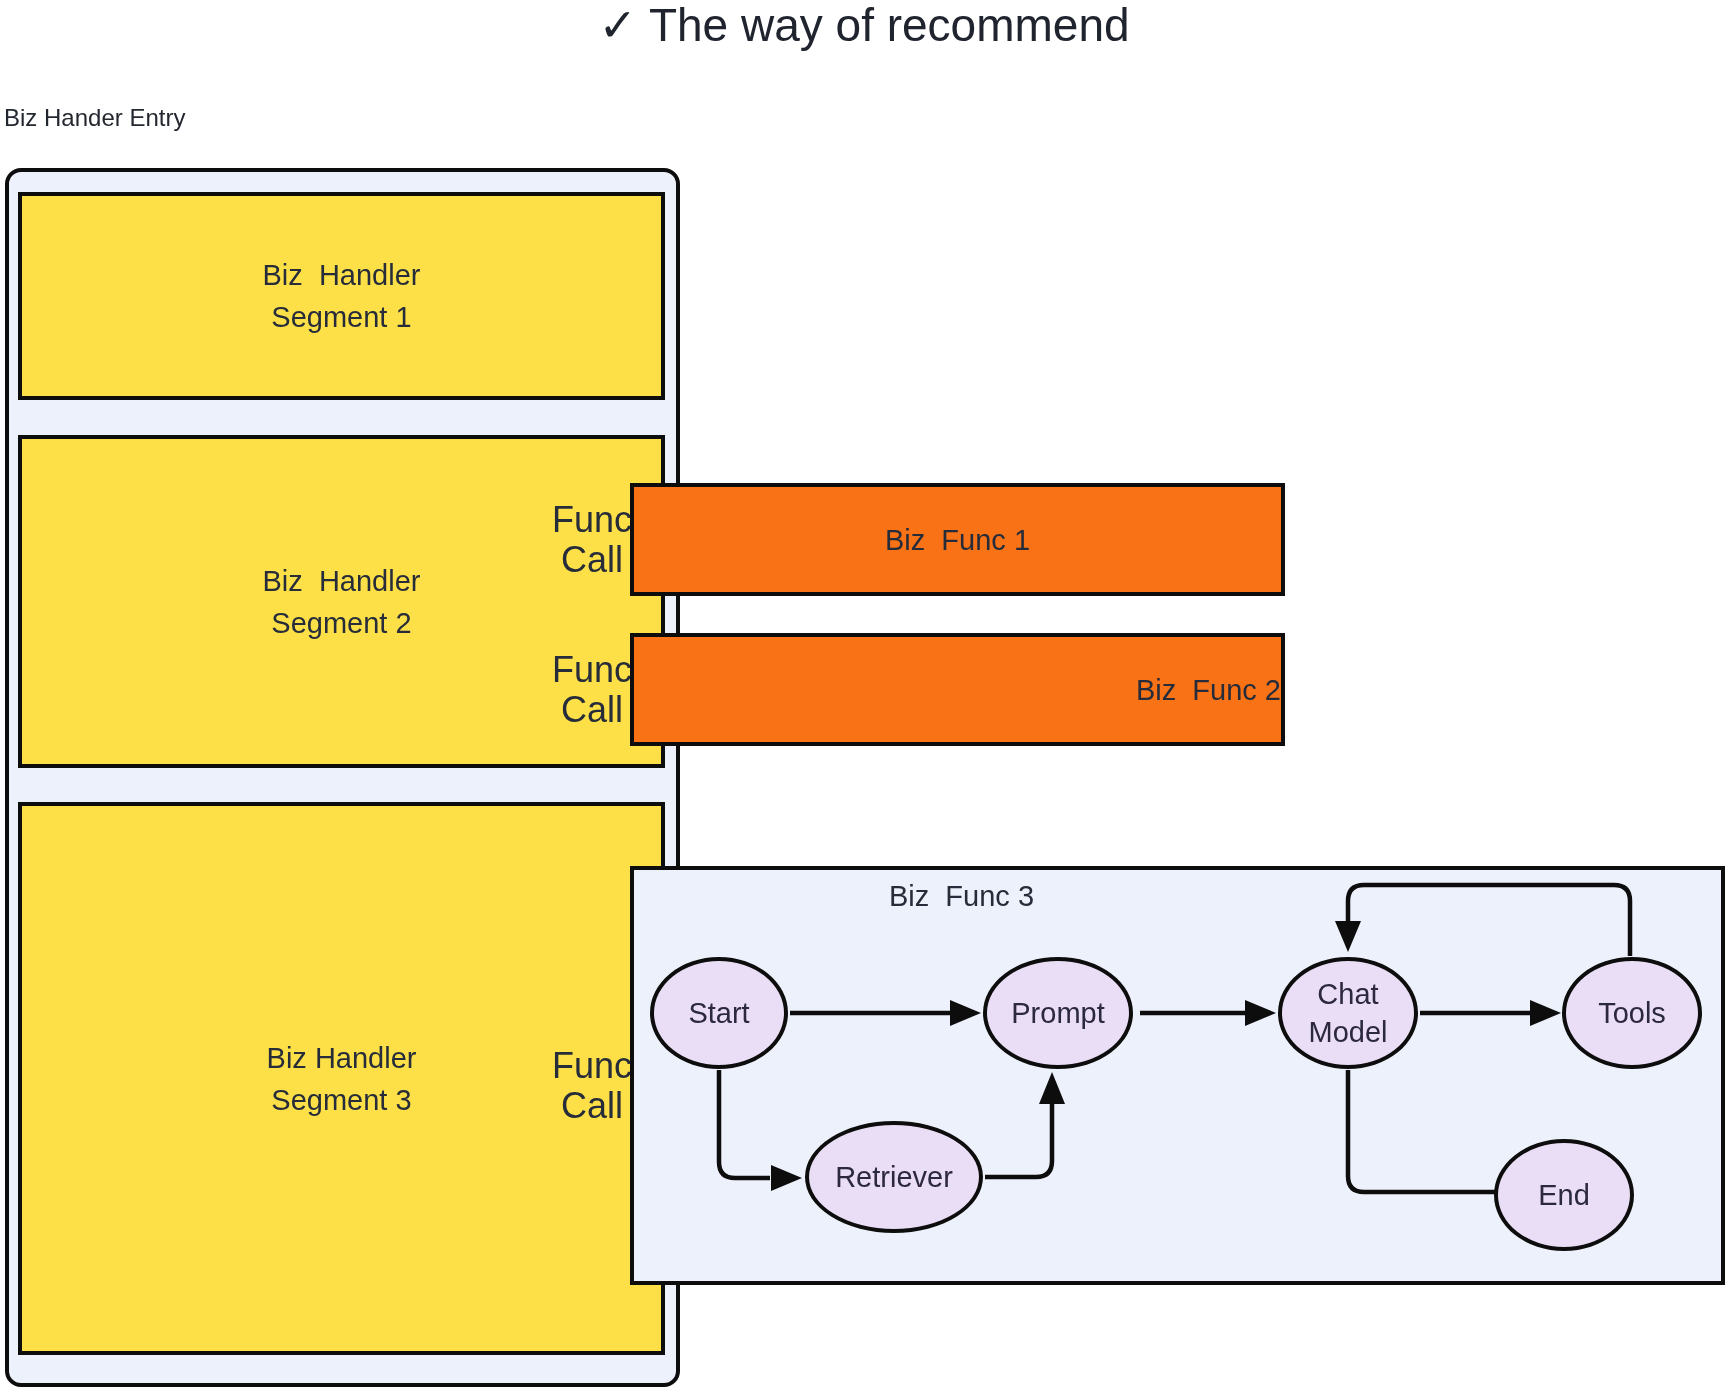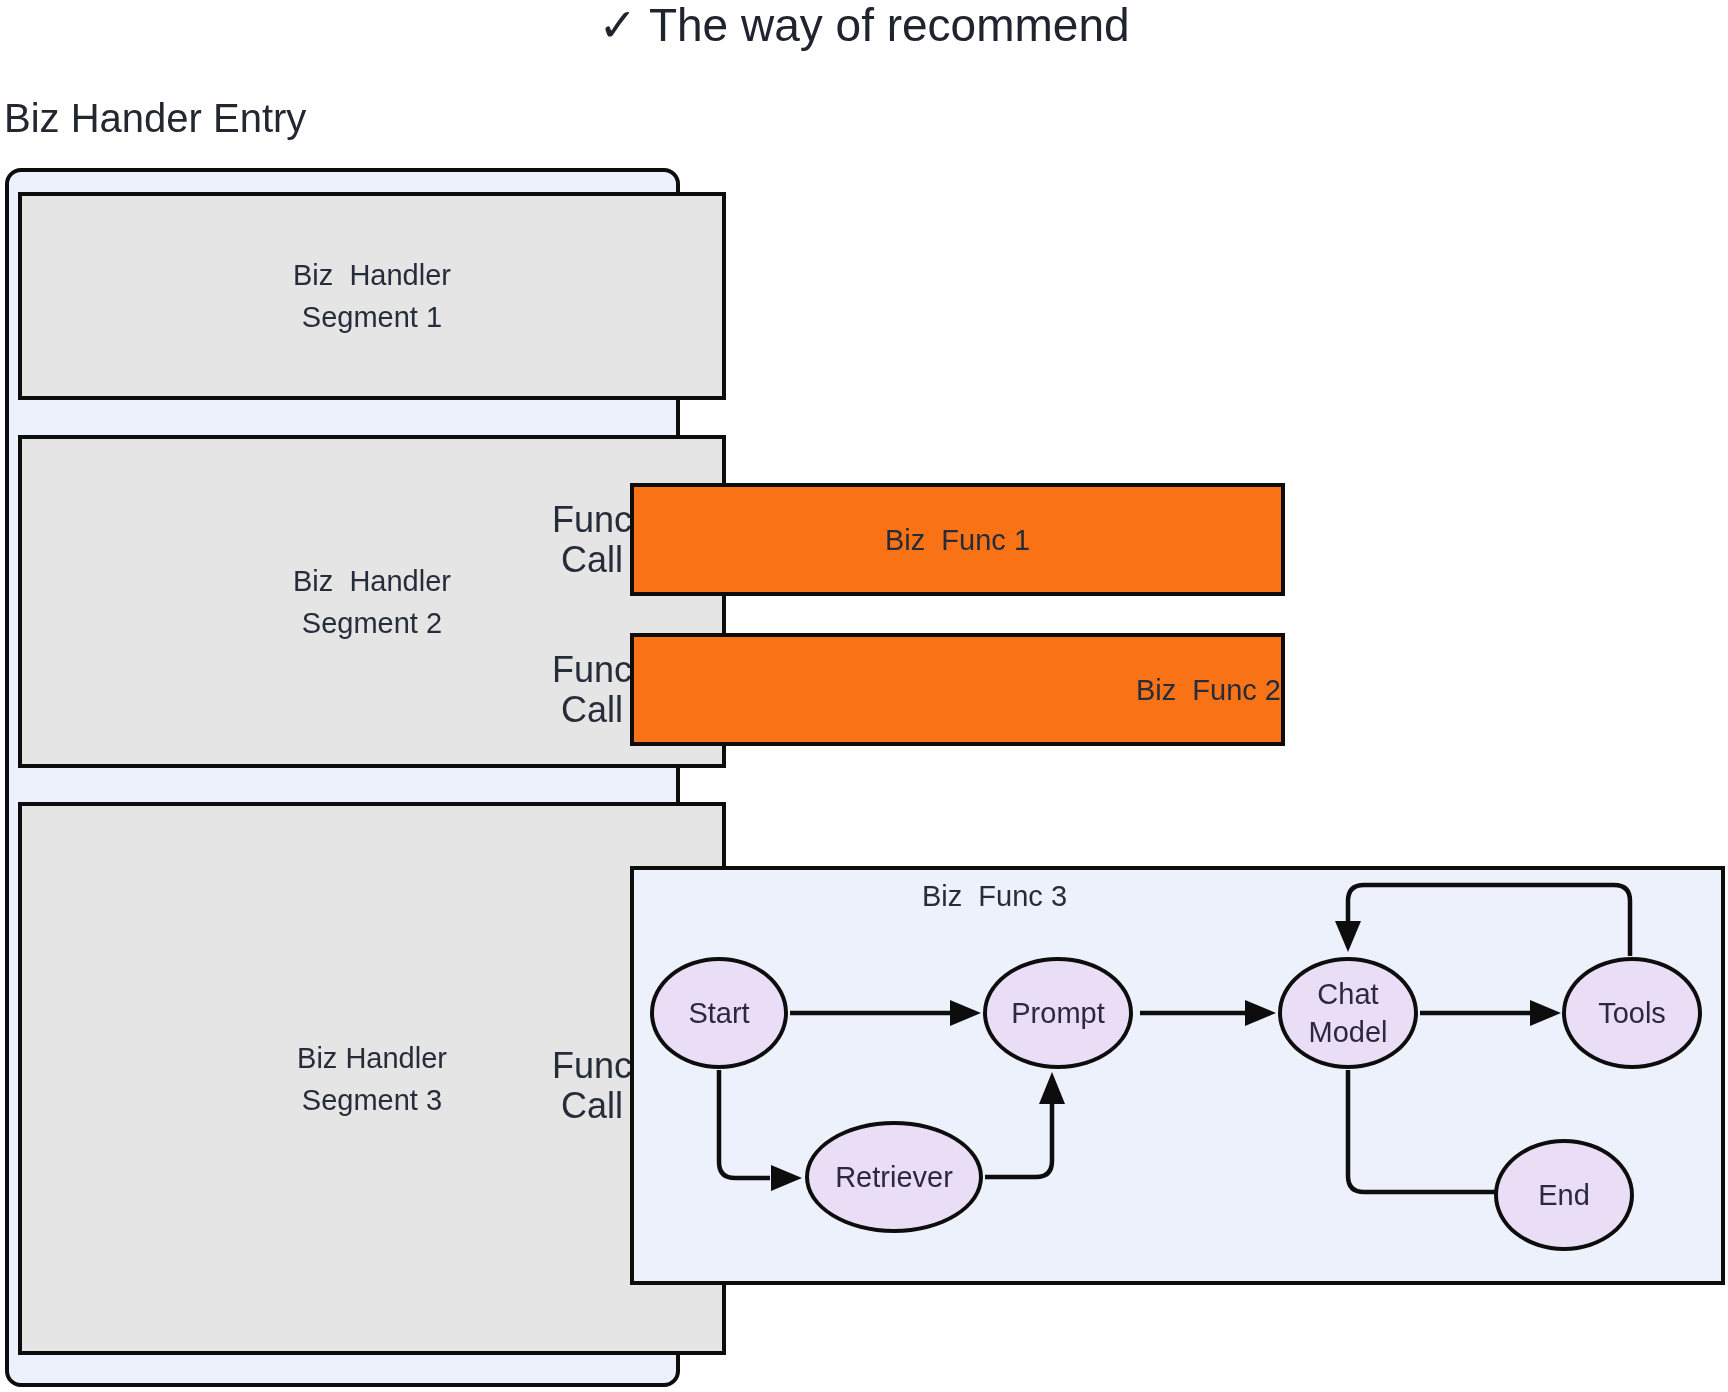--- a/index.html
+++ b/index.html
@@ -9,30 +9,30 @@
     font-family:Liberation Sans, sans-serif;
     color:#262c39;
   }
   .pre{white-space:pre;text-align:center;}
   .title{
     position:absolute;top:-4px;left:0;width:1728px;
     font-size:46px;line-height:58px;text-align:center;color:#20242e;
   }
   .entry-label{
     position:absolute;left:4px;top:94px;
-    font-size:40px;line-height:48px;color:#23272f;
+    font-size:24px;line-height:48px;color:#23272f;
   }
   .outer-box{
     position:absolute;left:5px;top:168px;width:675px;height:1219px;
     background:#edf1fb;border:4.5px solid #0d0d0d;border-radius:16px;
     box-sizing:border-box;
   }
   .seg{
-    position:absolute;left:18px;width:708px;
-    background:#e5e5e5;border:4px solid #0d0d0d;box-sizing:border-box;
+    position:absolute;left:18px;width:647px;
+    background:#fde047;border:4px solid #0d0d0d;box-sizing:border-box;
     display:flex;align-items:center;justify-content:center;
     font-size:29px;line-height:42px;
   }
   .seg1{top:192px;height:208px;}
   .seg2{top:435px;height:333px;}
   .seg3{top:802px;height:553px;}
   .func-call{
     position:absolute;left:522px;width:140px;height:80px;
     display:flex;align-items:center;justify-content:center;
     font-size:36px;line-height:40px;
@@ -44,21 +44,21 @@
     display:flex;align-items:center;justify-content:center;
     font-size:29px;line-height:40px;
   }
   .bf1{top:483px;} .bf2{top:633px;justify-content:flex-end;}
   .bf3{
     position:absolute;left:630px;top:866px;width:1095px;height:419px;
     background:#edf1fb;border:4px solid #0d0d0d;box-sizing:border-box;
   }
   .bf3-label{
     position:absolute;left:0;top:6px;width:655px;
-    font-size:29px;line-height:40px;margin-left:33px;
+    font-size:29px;line-height:40px;
   }
   .edges{position:absolute;left:0;top:0;width:1728px;height:1392px;pointer-events:none;}
   .node{
     position:absolute;background:#eadef6;border:4px solid #0d0d0d;
     border-radius:50%;box-sizing:border-box;
     display:flex;align-items:center;justify-content:center;
     font-size:29px;line-height:38px;color:#2c2840;
   }
   .n-start    {left:650px; top:957px; width:138px;height:112px;}
   .n-prompt   {left:983px; top:957px; width:150px;height:112px;}

